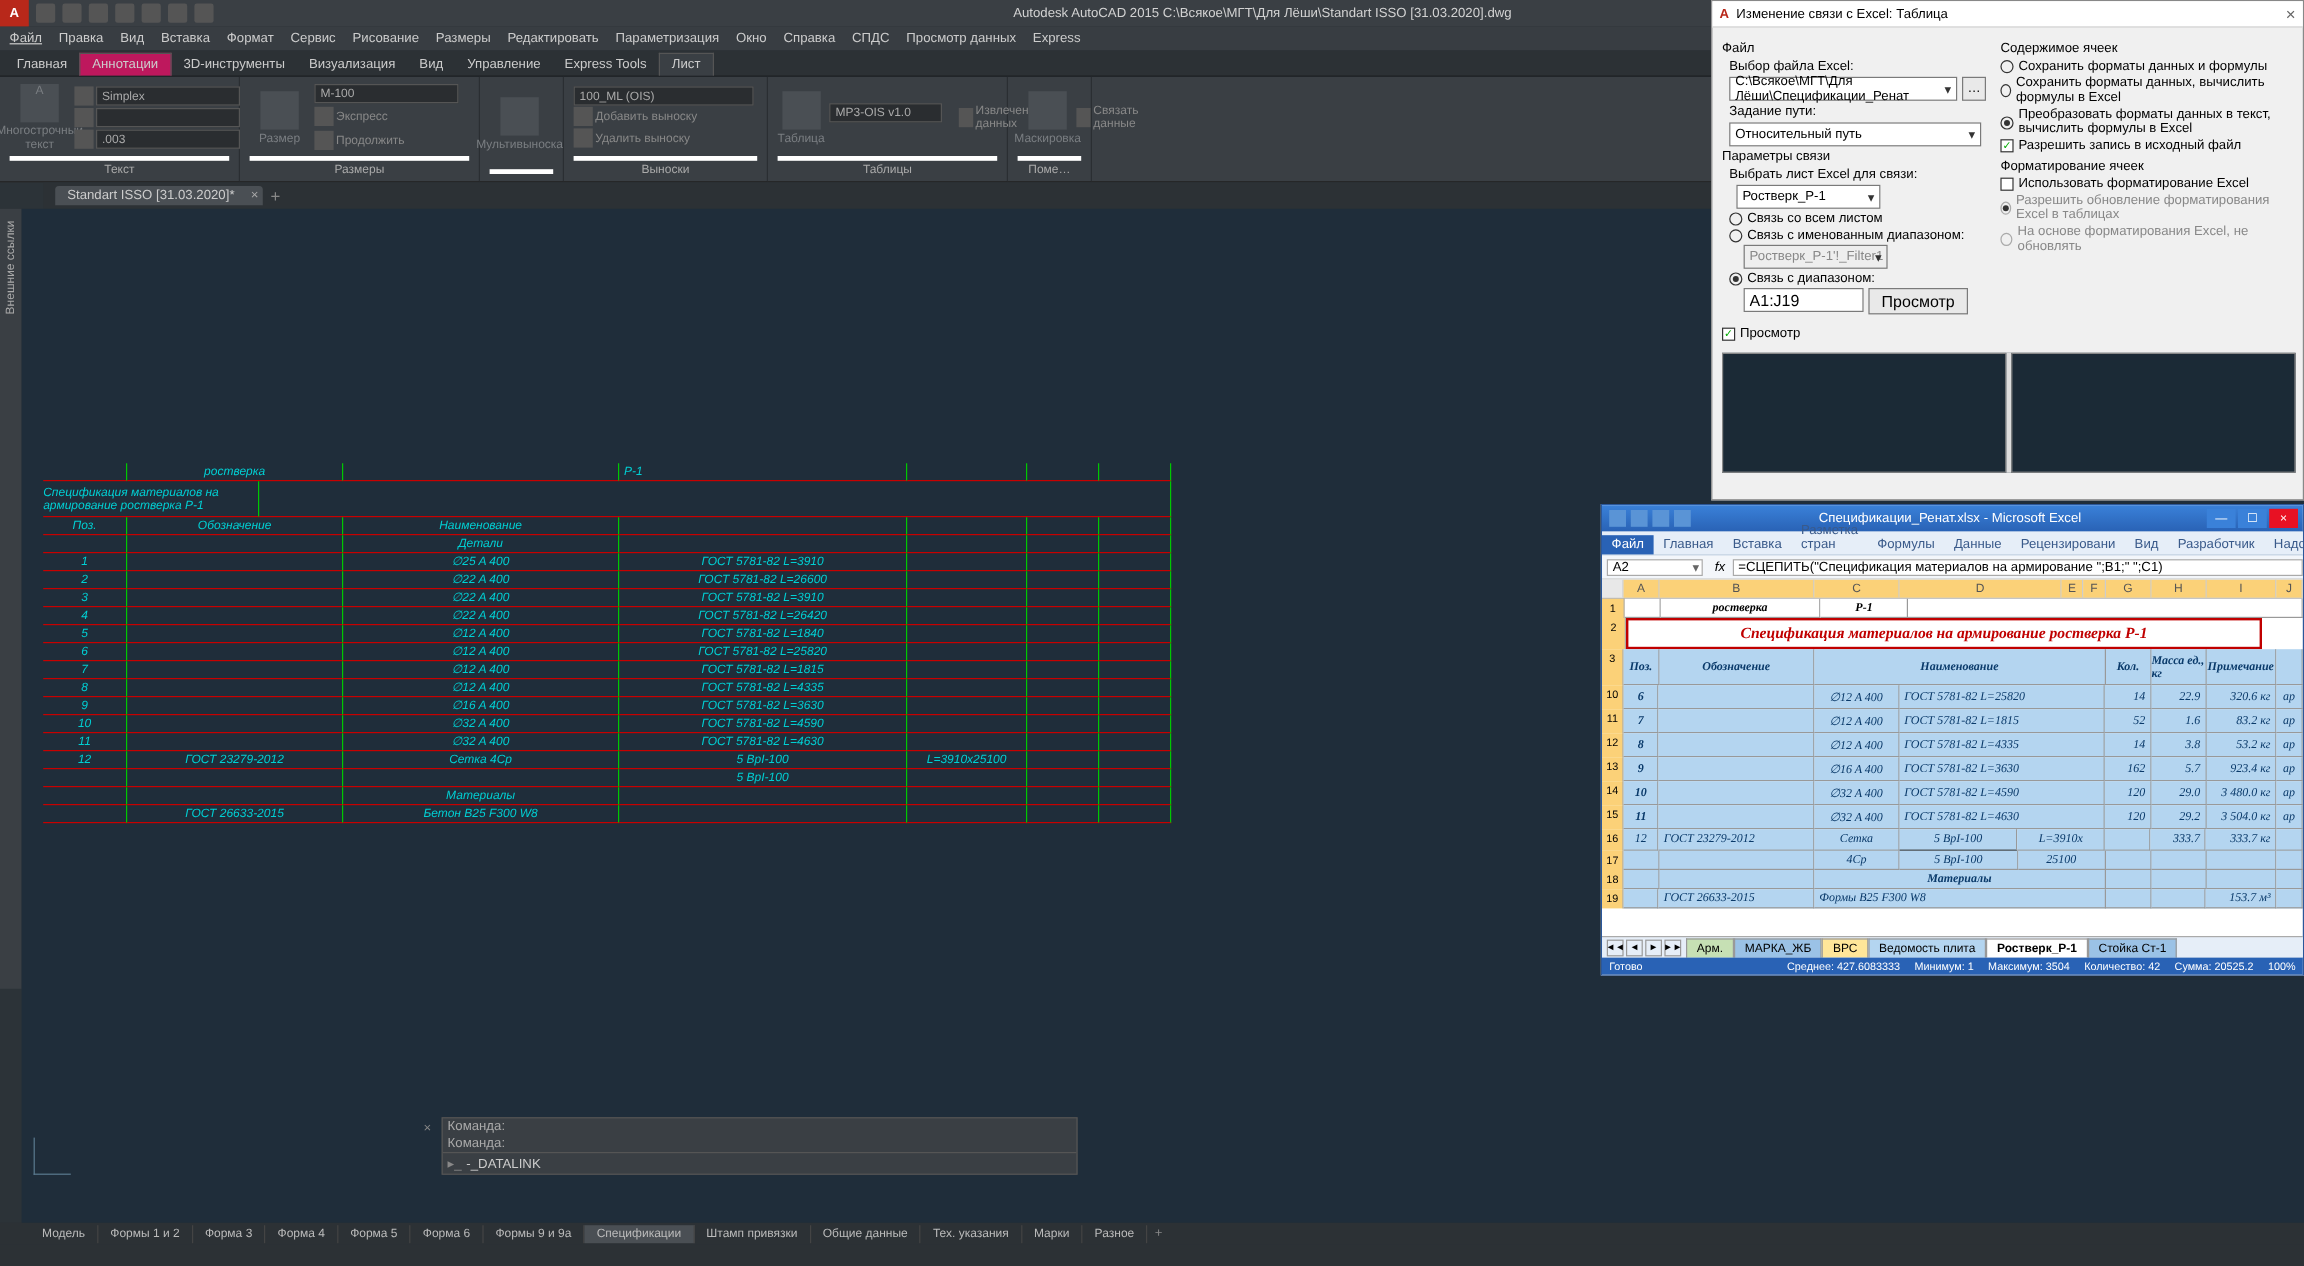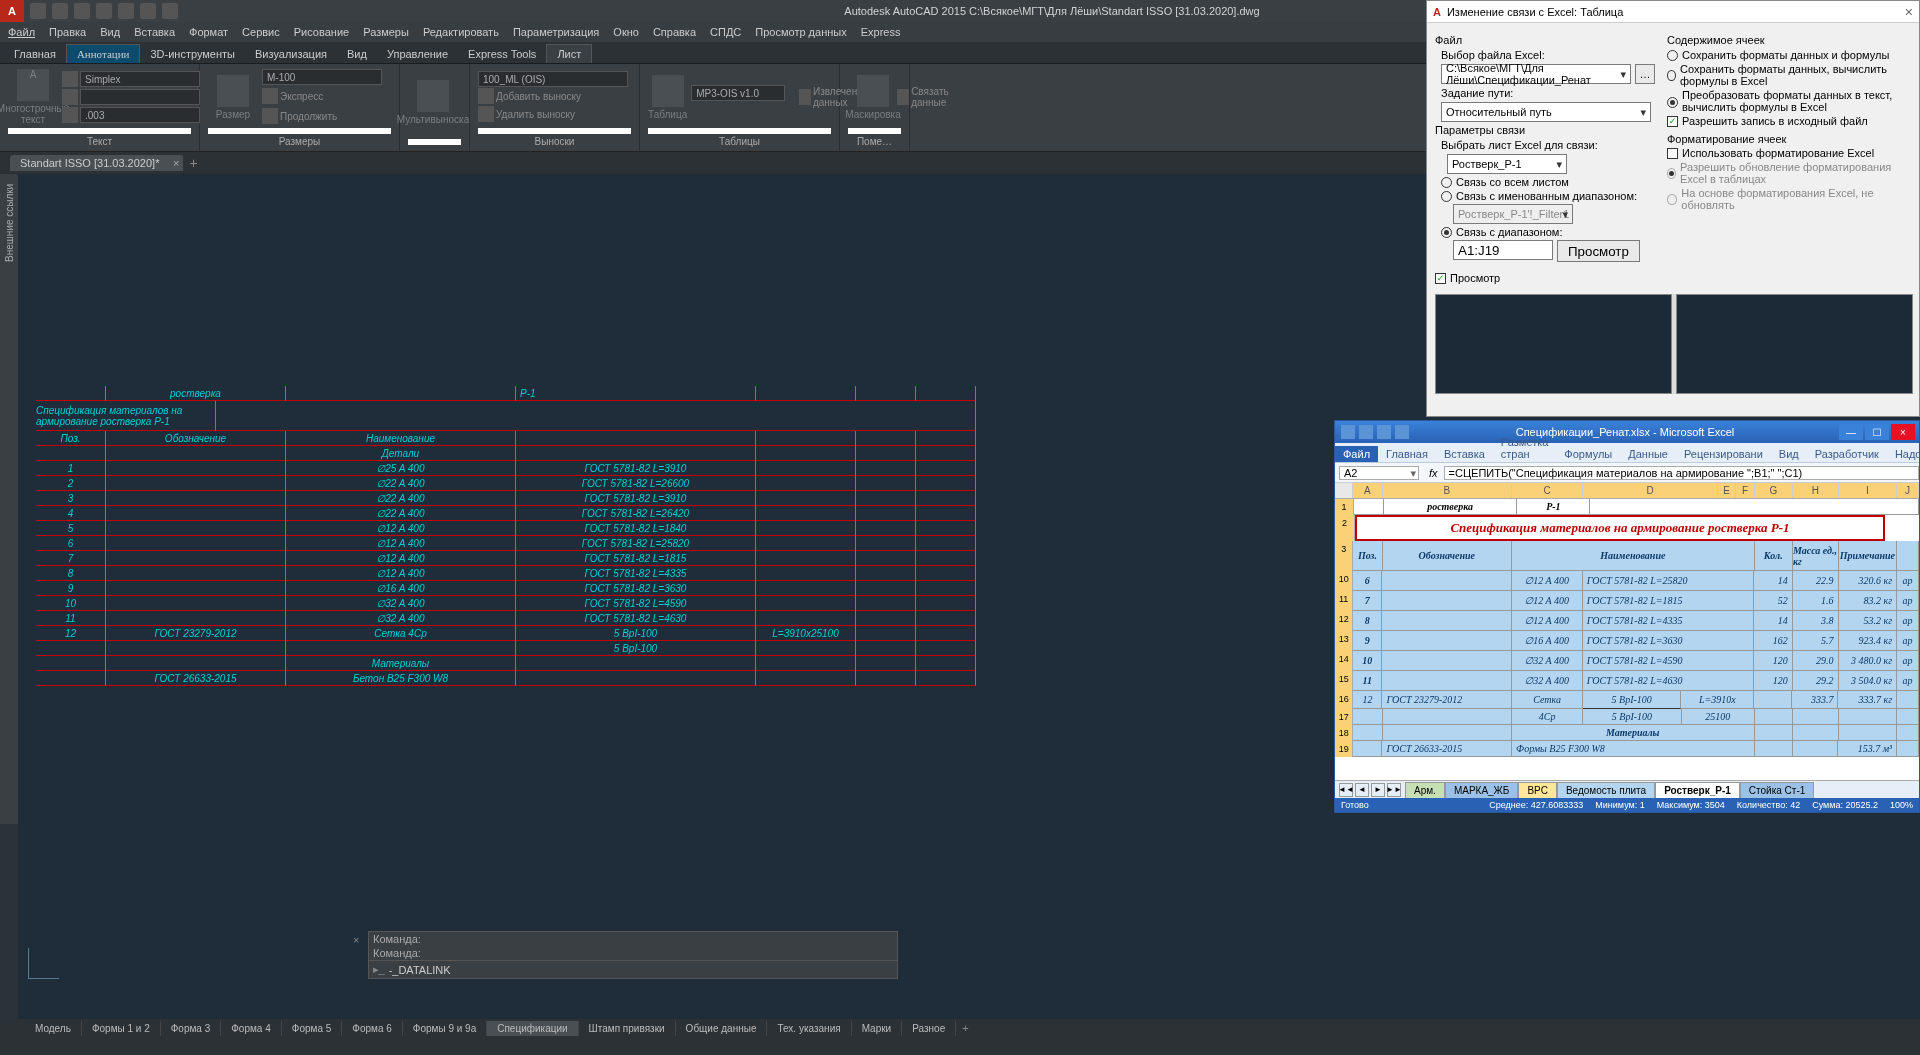--- a/index.html
+++ b/index.html
@@ -12,36 +12,36 @@
 .qat-btn { width: 16px; height: 16px; background: #555; border-radius: 2px; }
 .acad-title-text { flex: 1; text-align: center; }
 
 
 .menu-bar { height: 20px; background: #383d42; display: flex; align-items: center; gap: 14px; padding: 0 8px; font-size: 11px; color: #ccc; }
 .menu-bar span:first-child { text-decoration: underline; }
 
 
 .ribbon-tabs { height: 22px; background: #2c3135; display: flex; align-items: flex-end; padding: 0 4px; font-size: 11px; border-bottom: 1px solid #1a1d20; }
 .ribbon-tab { padding: 3px 10px; color: #ccc; cursor: pointer; }
-.ribbon-tab.active { background: #0c4a6e; border: 1px solid #555; border-bottom: none; font-family: Liberation Serif, serif; }
+.ribbon-tab.active { background: #be185d; border: 1px solid #555; border-bottom: none; }
 
 
 .ribbon { height: 88px; background: #3a3f44; display: flex; border-bottom: 1px solid #222; }
 .ribbon-group { border-right: 1px solid #2a2e32; padding: 2px 8px; display: flex; flex-direction: column; justify-content: space-between; }
-.ribbon-group-label { text-align: center; font-size: 10px; color: #aaa; padding: 2px; border-top: 6px solid #ffffff; }
+.ribbon-group-label { text-align: center; font-size: 10px; color: #aaa; padding: 2px; border-top: 4px solid #ffffff; }
 .ribbon-body { flex: 1; display: flex; align-items: center; gap: 4px; }
 .big-btn { display: flex; flex-direction: column; align-items: center; justify-content: center; width: 50px; color: #7a7e82; font-size: 10px; text-align: center; }
 .big-icon { width: 32px; height: 32px; background: #4a4f54; margin-bottom: 2px; }
 .combo { background: #2a2d30; border: 1px solid #555; color: #aaa; font-size: 10px; padding: 1px 4px; width: 120px; height: 16px; display: flex; align-items: center; }
 .mini-row { display: flex; gap: 2px; margin: 1px 0; align-items: center; }
 .mini-ico { width: 16px; height: 16px; background: #555; }
 .mini-txt { font-size: 10px; color: #888; }
 
 
-.doc-tabs { height: 22px; background: #2c3135; display: flex; align-items: center; padding-left: 10px; }
+.doc-tabs { height: 22px; background: #2c3135; display: flex; align-items: center; padding-left: 10px; margin-left: 36px; }
 .doc-tab { background: #4a4f54; padding: 2px 24px 2px 10px; font-size: 11px; color: #ccc; position: relative; border-radius: 3px 3px 0 0; }
 .doc-tab-x { position: absolute; right: 4px; top: 2px; color: #aaa; }
 
 
 .sidebar-left { position: absolute; left: 0; top: 174px; width: 18px; height: 650px; background: #3a3f44; writing-mode: vertical-rl; transform: rotate(180deg); color: #aaa; font-size: 10px; display: flex; align-items: center; justify-content: flex-end; padding-bottom: 10px; }
 
 
 .canvas { position: absolute; left: 18px; top: 174px; right: 0; bottom: 36px; background: #1f2d3a; overflow: hidden; }
 
 

